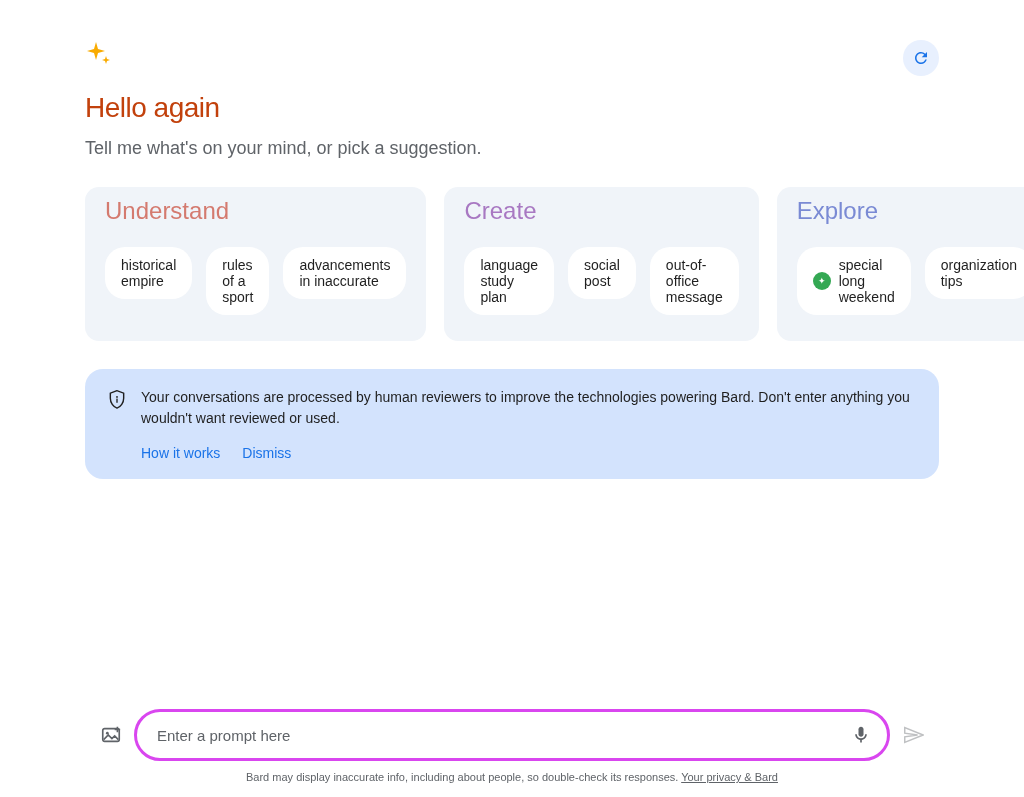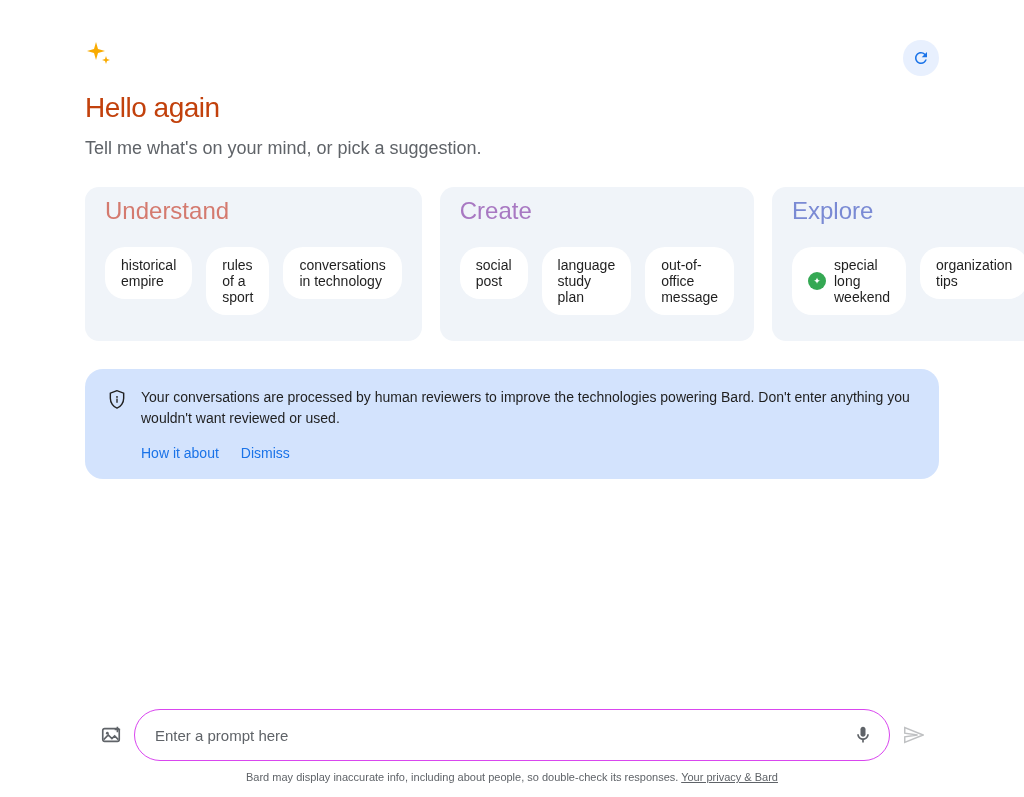--- a/index.html
+++ b/index.html
@@ -158,21 +158,21 @@
       display: flex;
       align-items: center;
       justify-content: center;
       cursor: pointer;
       border: none;
       background: none;
       flex-shrink: 0;
     }
     .prompt-input-wrapper {
       flex: 1;
-      border: 1px solid #d946ef;
+      border: 3px solid #d946ef;
       border-radius: 26px;
       height: 52px;
       display: flex;
       align-items: center;
       padding: 0 14px 0 20px;
     }
     .prompt-input {
       flex: 1;
       border: none;
       outline: none;
@@ -241,33 +241,33 @@
     <div class="card">
       <h2 class="card-title understand">Understand</h2>
       <div class="chips">
         <button class="chip">
           <span>historical empire</span>
         </button>
         <button class="chip">
           <span>rules of a sport</span>
         </button>
         <button class="chip">
-          <span>conversations in technology</span>
+          <span>advancements in inaccurate</span>
         </button>
       </div>
     </div>
 
     <div class="card">
       <h2 class="card-title create">Create</h2>
       <div class="chips">
         <button class="chip">
+          <span>language study plan</span>
+        </button>
+        <button class="chip">
           <span>social post</span>
-        </button>
-        <button class="chip">
-          <span>language study plan</span>
         </button>
         <button class="chip">
           <span>out-of-office message</span>
         </button>
       </div>
     </div>
 
     <div class="card">
       <h2 class="card-title explore">Explore</h2>
       <div class="chips">
@@ -289,21 +289,21 @@
     <div class="notice-icon">
       <svg width="20" height="20" viewBox="0 0 24 24">
         <path d="M12 2 L4 5 L4 11 C4 16.5 7.5 21.5 12 23 C16.5 21.5 20 16.5 20 11 L20 5 Z" fill="none" stroke="#1f1f1f" stroke-width="1.7"></path>
         <circle cx="12" cy="9.5" r="1.1" fill="#1f1f1f"></circle>
         <rect x="11.2" y="11.5" width="1.6" height="5" fill="#1f1f1f"></rect>
       </svg>
     </div>
     <div class="notice-content">
       <p class="notice-text">Your conversations are processed by human reviewers to improve the technologies powering Bard. Don't enter anything you wouldn't want reviewed or used.</p>
       <div class="notice-links">
-        <button class="notice-link">How it about</button>
+        <button class="notice-link">How it works</button>
         <button class="notice-link">Dismiss</button>
       </div>
     </div>
   </div>
 </div>
 
 <div class="input-area">
   <div class="input-row">
     <button class="image-button">
       <svg viewBox="0 0 24 24" width="22" height="22">

